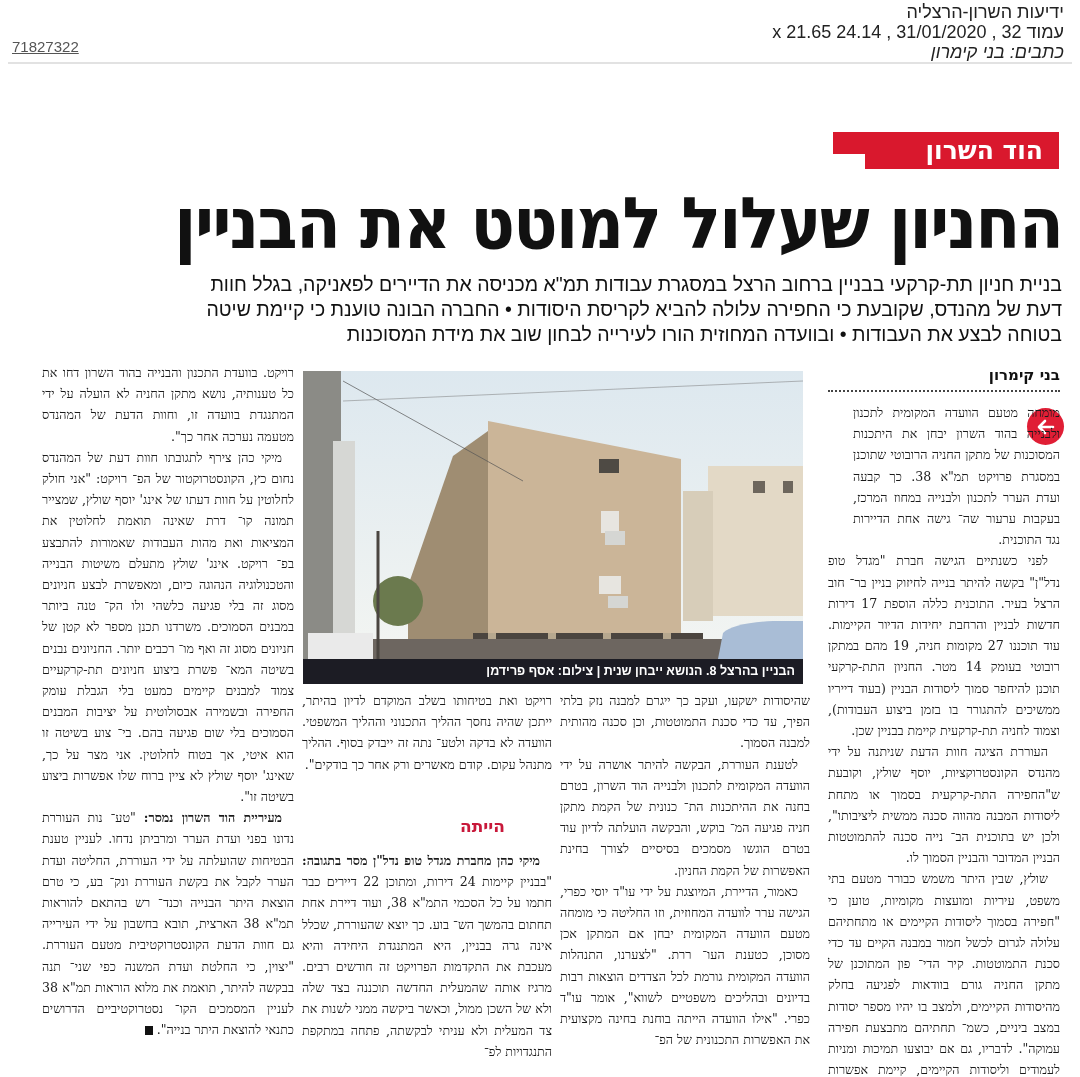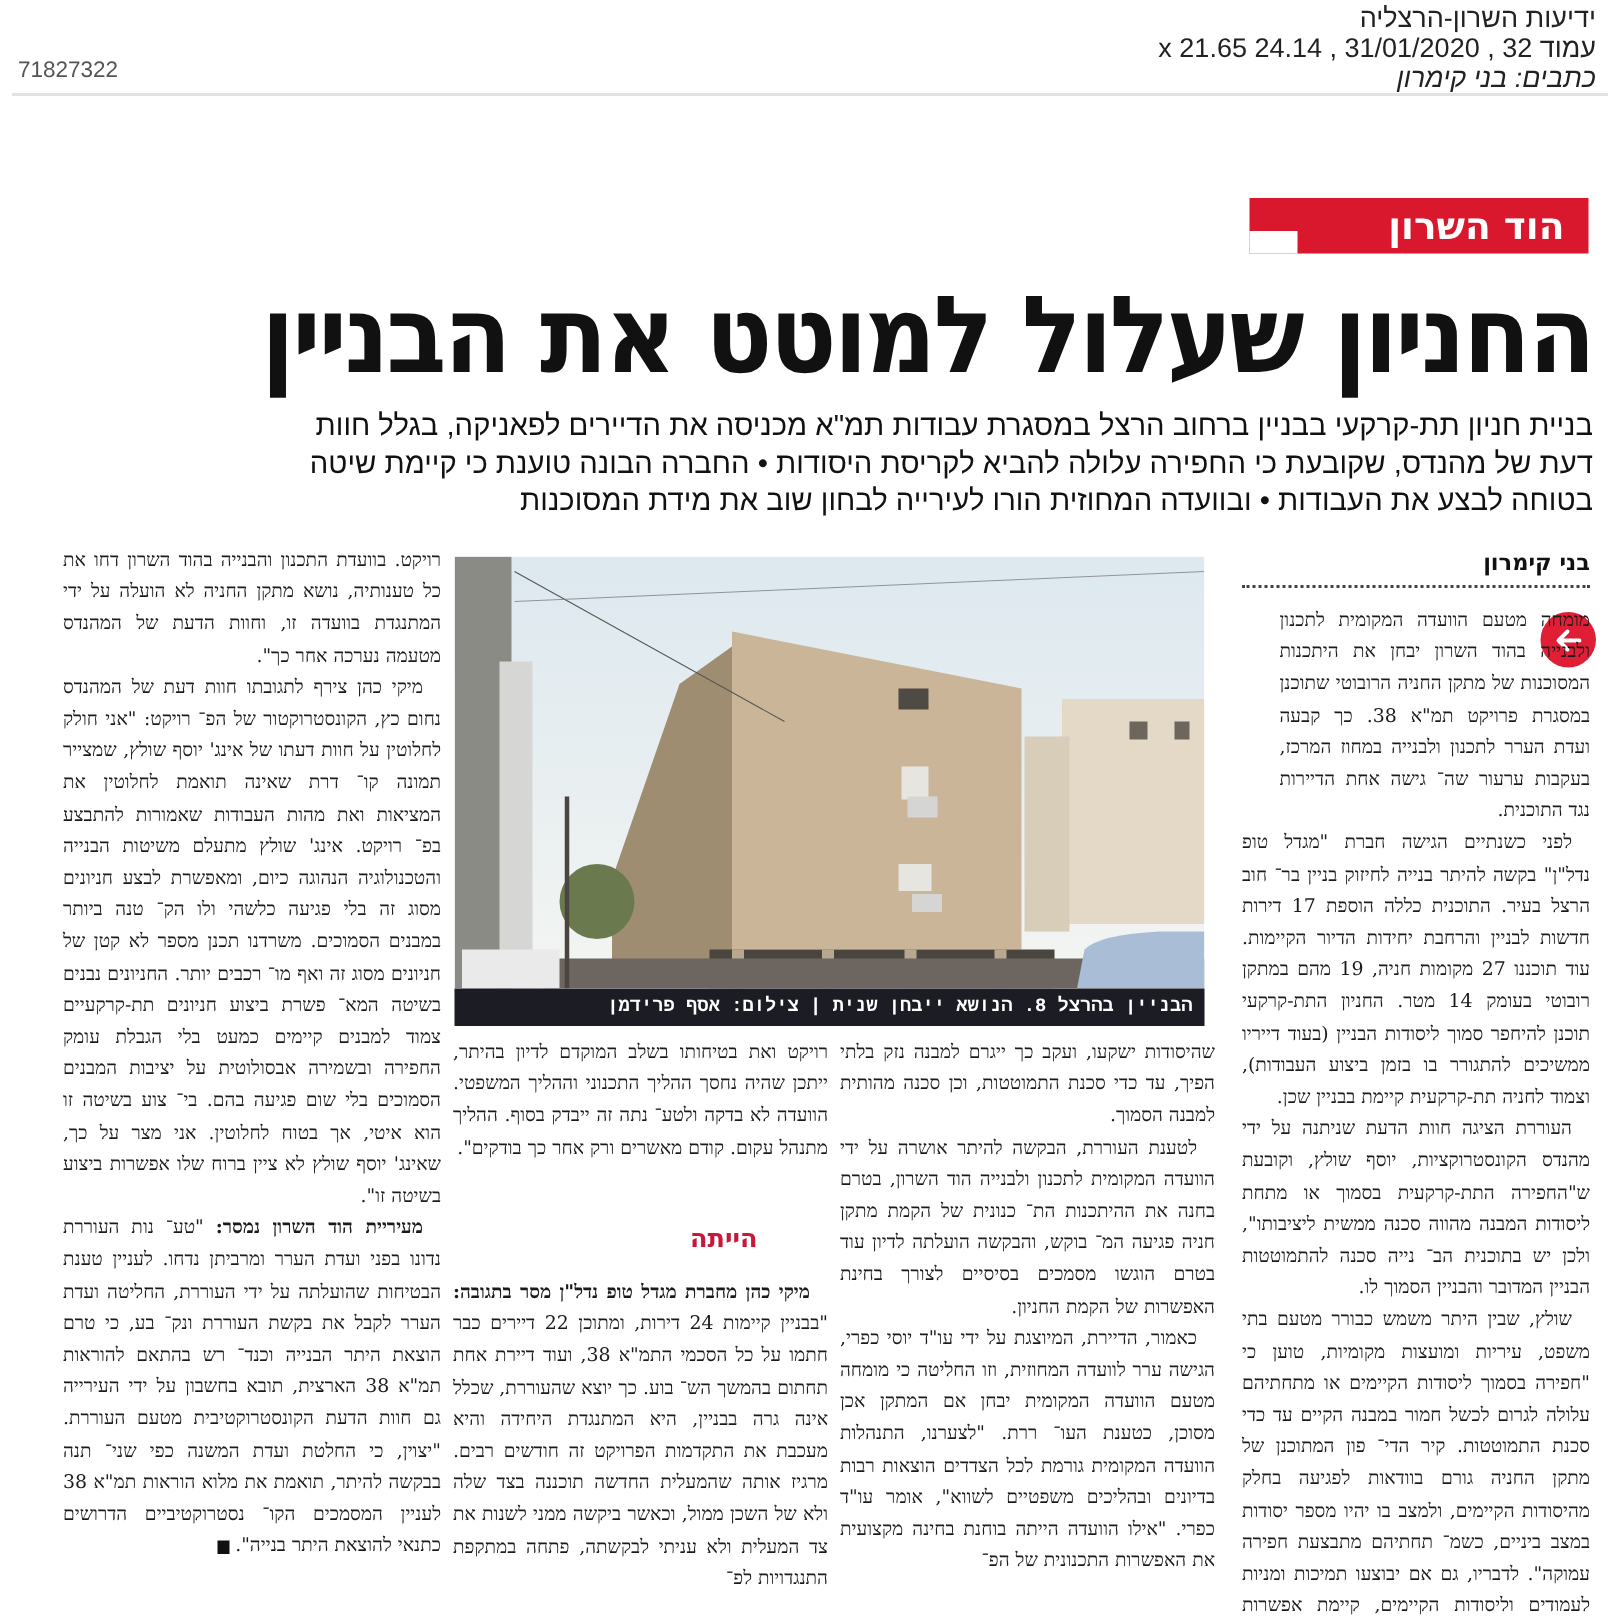--- a/index.html
+++ b/index.html
@@ -8,21 +8,21 @@
     font-family: "DejaVu Serif", "Liberation Serif", serif; color: #111;
   }
   .header-meta {
     position: absolute; right: 16px; top: 2px; width: 420px;
     direction: rtl; 
     font-family: "Liberation Sans", sans-serif; font-size: 18px; color: #222; line-height: 20px;
   }
   .header-meta .author { font-style: italic; }
   .clip-id {
     position: absolute; left: 12px; top: 38px;
-    font-family: "Liberation Sans", sans-serif; font-size: 15px; color: #555;
+    font-family: "Liberation Sans", sans-serif; font-size: 15px; color: #555; text-decoration: underline;
   }
   .header-rule {
     position: absolute; left: 8px; right: 8px; top: 62px; height: 2px; background: #e2e2e2;
   }
   .section-tag {
     position: absolute; right: 21px; top: 132px; width: 226px; height: 37px;
   }
   .section-tag .bar {
     position: absolute; right: 0; top: 0; width: 226px; height: 37px; background: #d9182d;
   }
@@ -58,21 +58,21 @@
   .arrow-badge {
     position: absolute; right: 16px; top: 408px; width: 37px; height: 37px; border-radius: 50%;
     background: #e01e35; display: flex; align-items: center; justify-content: center;
   }
   .photo {
     position: absolute; left: 303px; top: 371px; width: 500px; height: 288px; overflow: hidden;
   }
   .caption {
     position: absolute; left: 303px; top: 659px; width: 500px; height: 25px;
     background: #1c1c24; color: #fff; direction: rtl; text-align: right;
-    font-family: Liberation Mono, monospace; font-weight: bold; font-size: 12.5px; line-height: 25px;
+    font-family: Liberation Sans, sans-serif; font-weight: bold; font-size: 12.5px; line-height: 25px;
     box-sizing: border-box; padding-right: 8px;
   }
   .responses-title {
     position: absolute; right: 575px; top: 816px; direction: rtl;
     font-family: "DejaVu Sans", sans-serif; font-weight: bold; font-size: 17px; color: #c8183a;
   }
   .end-mark { display: inline-block; width: 8px; height: 9px; background: #111; margin-right: 4px; vertical-align: middle; }
 </style>
 </head>
 <body>

